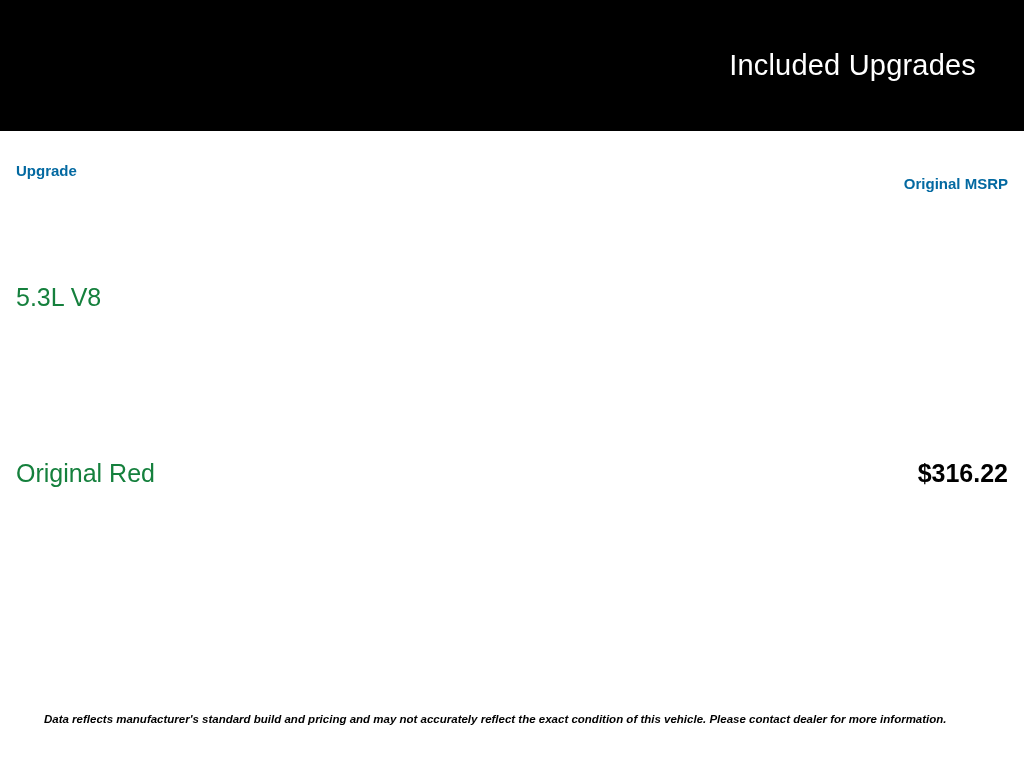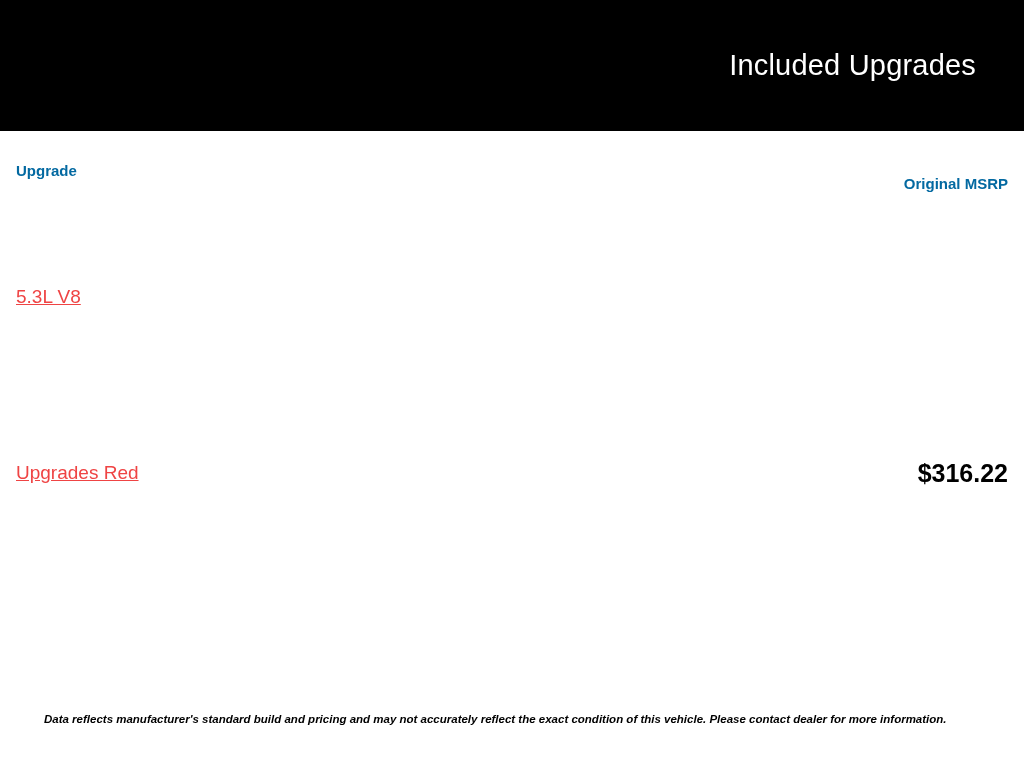--- a/index.html
+++ b/index.html
@@ -64,25 +64,24 @@
     margin-top: 26px;
   }
 
   .row {
     display: flex;
     align-items: center;
     justify-content: space-between;
     height: 176px;
   }
   .row-label {
-    font-size: 19px;
+    font-size: 25px;
     font-weight: 400;
-    color: #ef4444;
+    color: #15803d;
     line-height: 1.2;
-    text-decoration: underline;
   }
   .row-price {
     font-size: 25px;
     font-weight: 700;
     color: #000000;
     text-align: right;
     line-height: 1.2;
     white-space: nowrap;
   }
 
@@ -114,21 +113,21 @@
       <div class="col-head">Upgrade</div>
       <div class="col-head right">Original MSRP</div>
     </div>
 
     <div class="row">
       <div class="row-label">5.3L V8</div>
     </div>
 
 
     <div class="row">
-      <div class="row-label">Upgrades Red</div>
+      <div class="row-label">Original Red</div>
       <div class="row-price">$316.22</div>
     </div>
 
   </div>
 
   <div class="disclaimer">Data reflects manufacturer's standard build and pricing and may not accurately reflect the exact condition of this vehicle. Please contact dealer for more information.</div>
 
 </div>
 
 </body></html>

